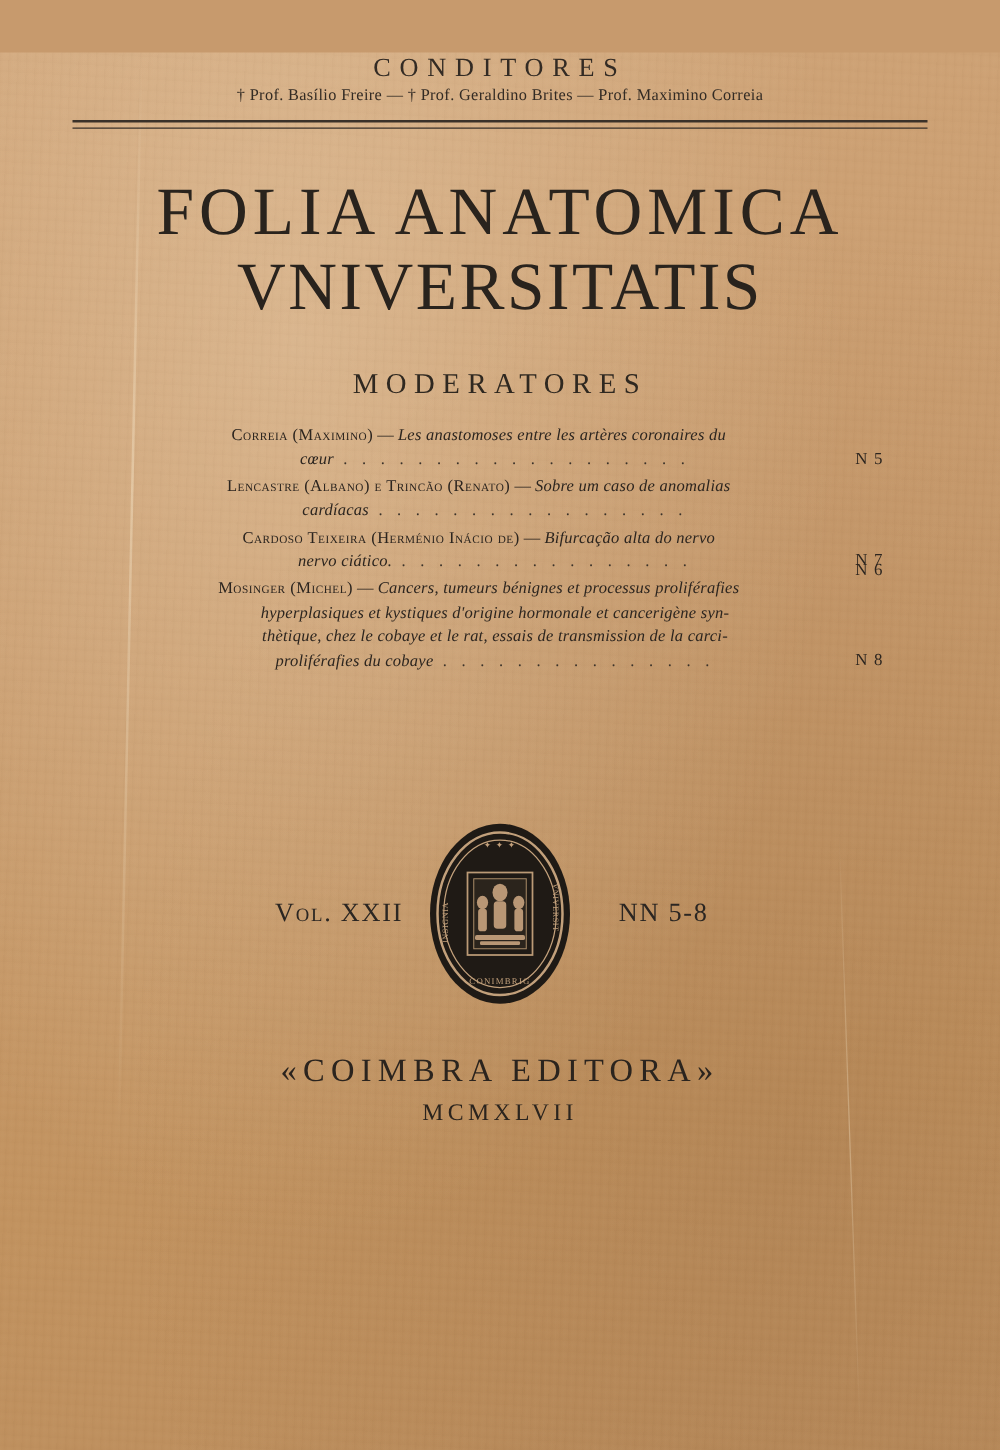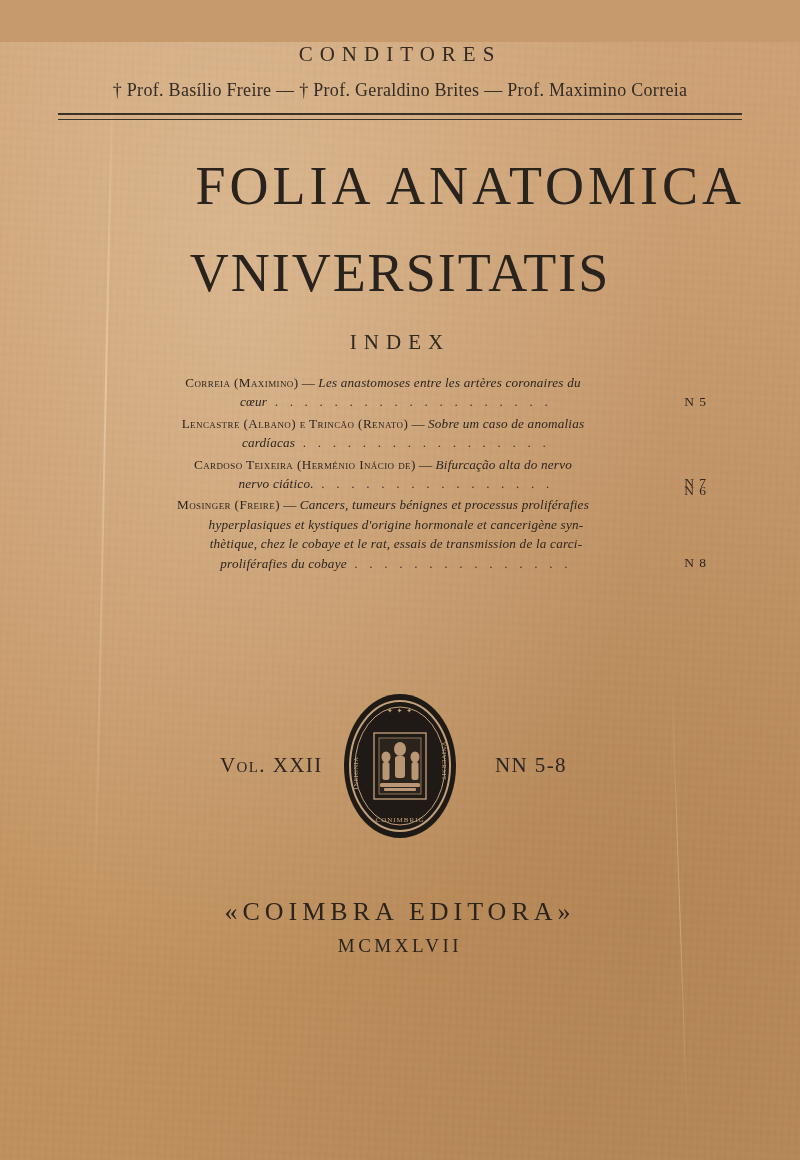--- a/index.html
+++ b/index.html
@@ -52,22 +52,22 @@
   .content { position: relative; z-index: 2; text-align: center; }
 
   .conditores {
     margin-top: 42px;
     font-size: 21px;
     letter-spacing: 7px;
     font-variant: small-caps;
     color: #332b24;
   }
   .founders {
-    margin-top: 13px;
-    font-size: 18px;
+    margin-top: 1px;
+    font-size: 13px;
     letter-spacing: 0.3px;
     color: #332b24;
     white-space: nowrap;
   }
 
   .rule-double {
     margin: 12px 3px 0 3px;
     border-top: 2.4px solid #3a3129;
     border-bottom: 1.3px solid #3a3129;
     height: 4px;
@@ -77,22 +77,22 @@
     margin-top: 36px;
     line-height: 1.12;
     color: #29231d;
   }
   .title .line {
     font-size: 54px;
     letter-spacing: 2.5px;
     font-weight: 400;
     font-family: "Liberation Serif", serif;
   }
-  .title .l1 { letter-spacing: 4px; text-align: right; }
-  .title .l2 { letter-spacing: 2px; margin-top: 27px; }
+  .title .l1 { letter-spacing: 4px; }
+  .title .l2 { letter-spacing: 2px; }
   .title .l3 { letter-spacing: 1.5px; }
 
   .moderatores {
     margin-top: 34px;
     font-size: 23px;
     letter-spacing: 6px;
     color: #2f2820;
   }
   .moderators-names {
     margin-top: 16px;
@@ -170,21 +170,21 @@
   .seal {
     position: absolute;
     left: 50%;
     top: 0;
     transform: translateX(-50%);
     width: 124px;
     height: 150px;
   }
 
   .publisher {
-    margin-top: 56px;
+    margin-top: 36px;
     font-size: 26px;
     letter-spacing: 5px;
     color: #2b241e;
   }
   .year {
     margin-top: 8px;
     font-size: 19px;
     letter-spacing: 3.5px;
     color: #2b241e;
   }
@@ -203,22 +203,22 @@
 
     <div class="founders">† Prof. Basílio Freire — † Prof. Geraldino Brites — Prof. Maximino Correia</div>
 
     <div class="rule-double"></div>
 
     <div class="title">
       <div class="line l1">FOLIA  ANATOMICA</div>
       <div class="line l2">VNIVERSITATIS</div>
     </div>
 
-
-    <div class="index-heading">INDEX</div>
+    <div class="moderatores">MODERATORES</div>
+
 
     <div class="index">
 
       <div class="entry">
         <div class="para">
           <span class="author">Correia (Maximino)</span><span> — </span><span class="ttl">Les anastomoses entre les artères coronaires du</span><br>
           <span class="indent"></span><span class="ttl">cœur</span><span class="dots"> . . . . . . . . . . . . . . . . . . .</span>
         </div>
         <div class="num-row">
             <span class="num" style="top:-20px;">N 5</span>
@@ -240,21 +240,21 @@
           <span class="author">Cardoso Teixeira (Herménio Inácio de)</span><span> — </span><span class="ttl">Bifurcação alta do nervo</span><br>
           <span class="indent"></span><span class="ttl">nervo ciático.</span><span class="dots"> . . . . . . . . . . . . . . . .</span>
         </div>
         <div class="num-row">
             <span class="num" style="top:-20px;">N 7</span>
           </div>
       </div>
 
       <div class="entry">
         <div class="para">
-          <span class="author">Mosinger (Freire)</span><span> — </span><span class="ttl">Cancers, tumeurs bénignes et processus proliférafies</span><br>
+          <span class="author">Mosinger (Michel)</span><span> — </span><span class="ttl">Cancers, tumeurs bénignes et processus proliférafies</span><br>
           <span class="indent"></span><span class="ttl">hyperplasiques et kystiques d'origine hormonale et cancerigène syn-</span><br>
           <span class="indent"></span><span class="ttl">thètique, chez le cobaye et le rat, essais de transmission de la carci-</span><br>
           <span class="indent"></span><span class="ttl">proliférafies du cobaye</span><span class="dots"> . . . . . . . . . . . . . . .</span>
         </div>
         <div class="num-row">
             <span class="num" style="top:-20px;">N 8</span>
           </div>
       </div>
 
     </div>

